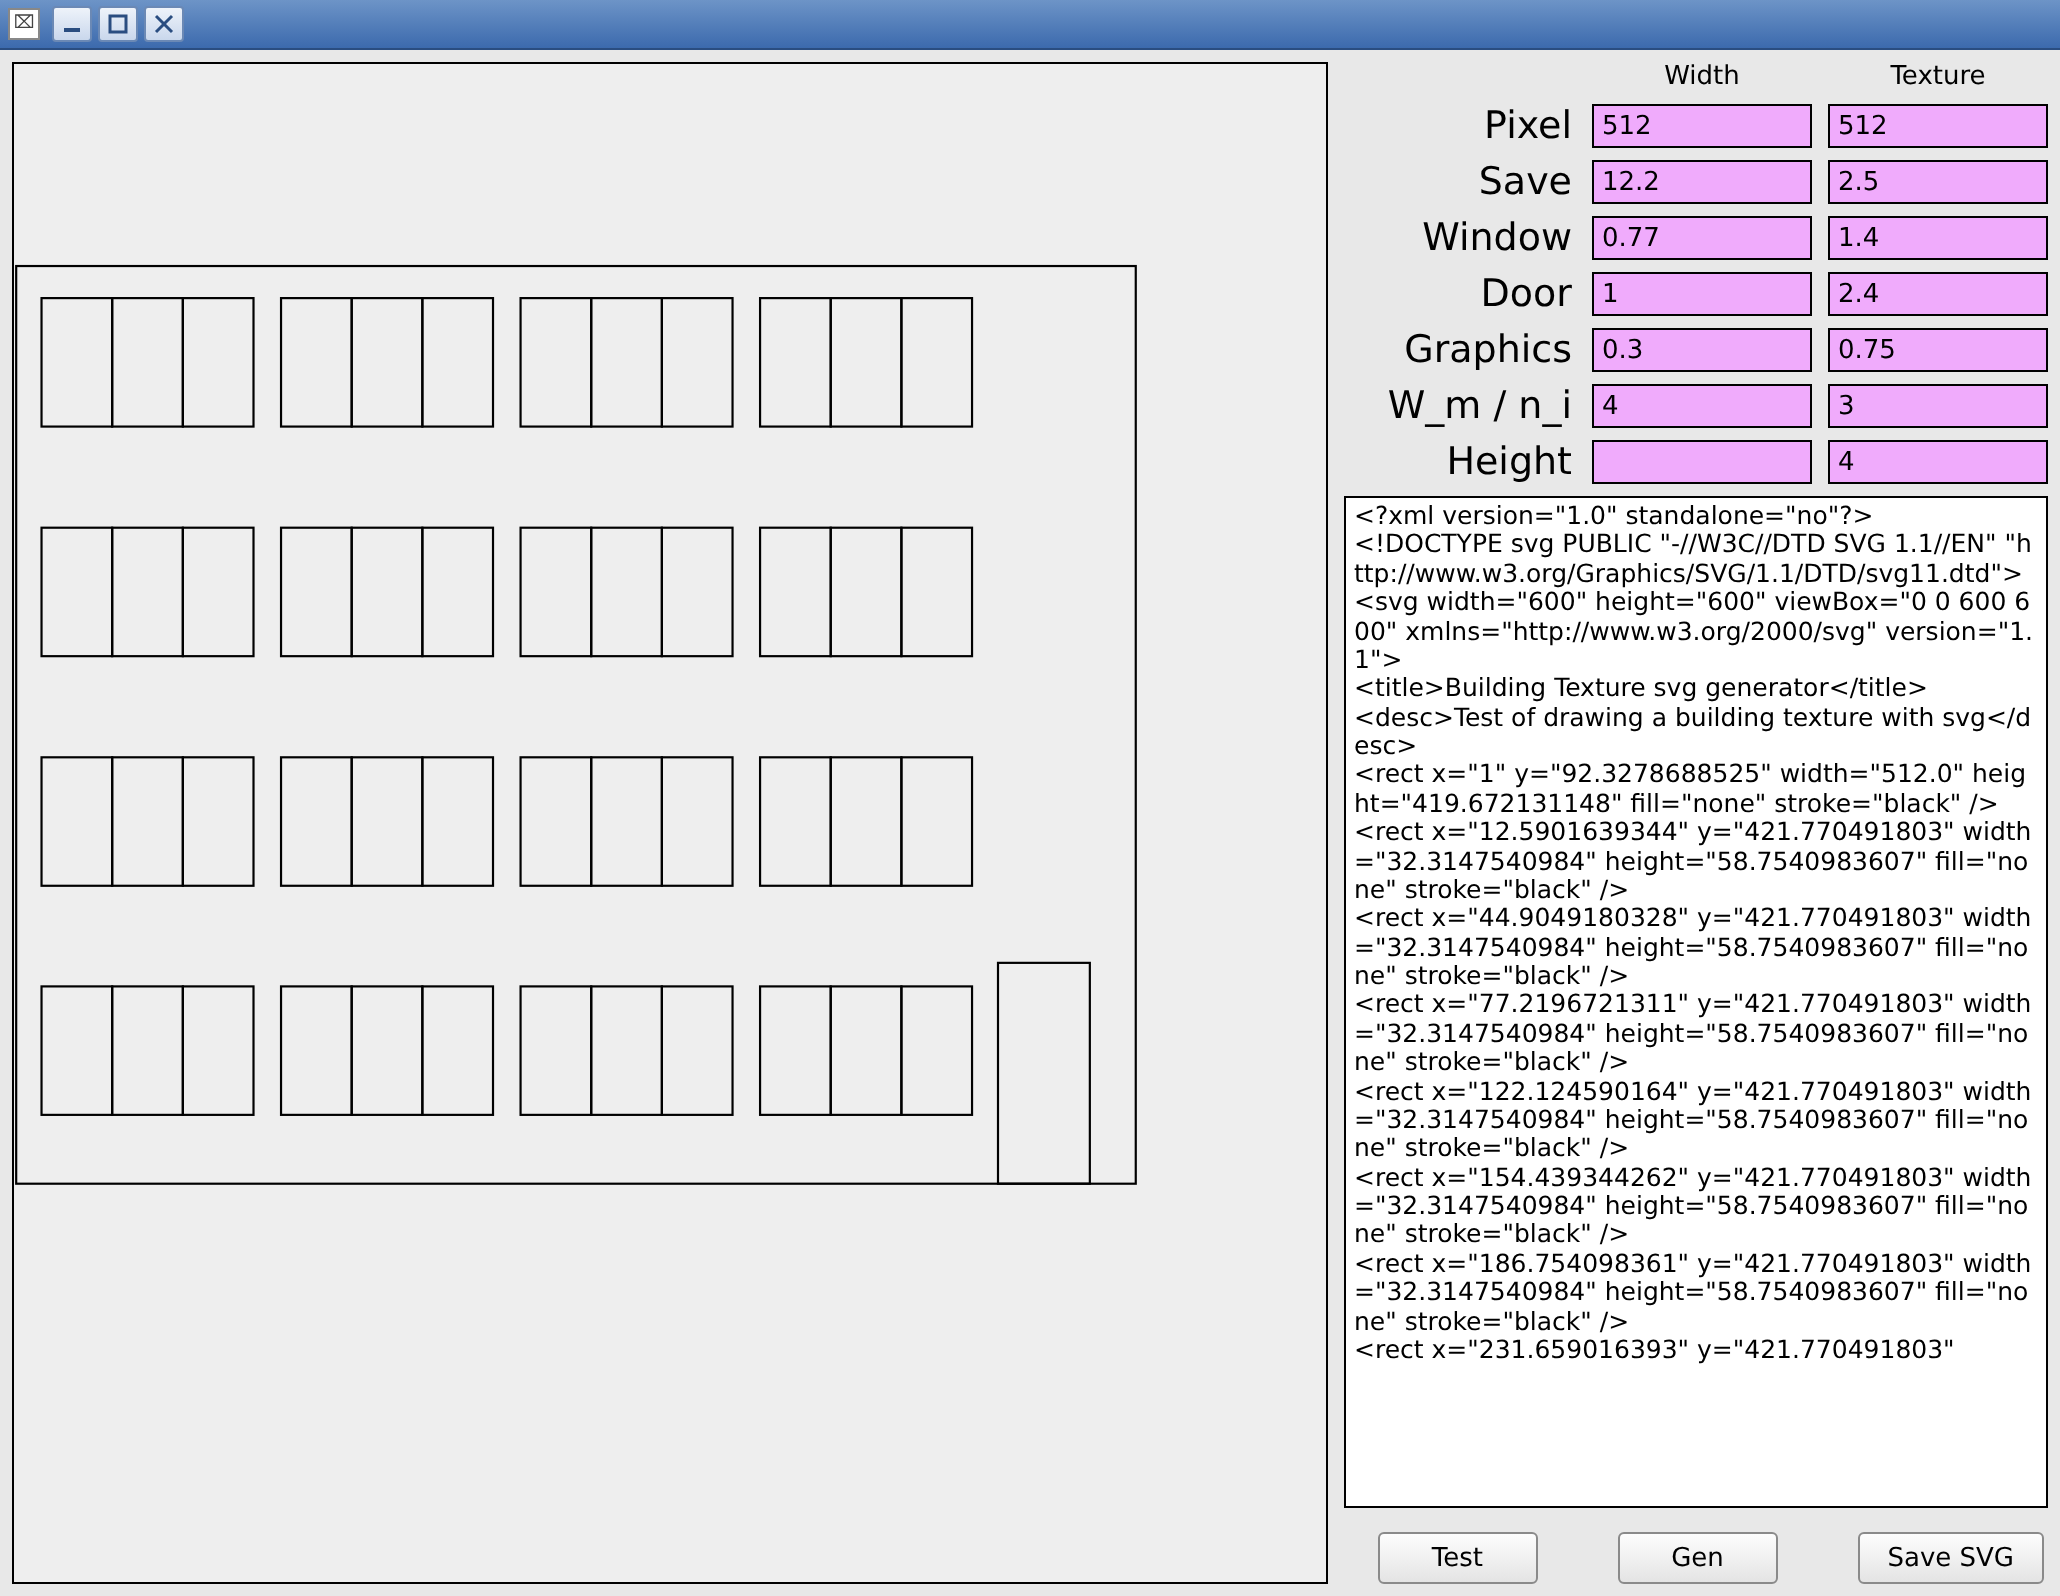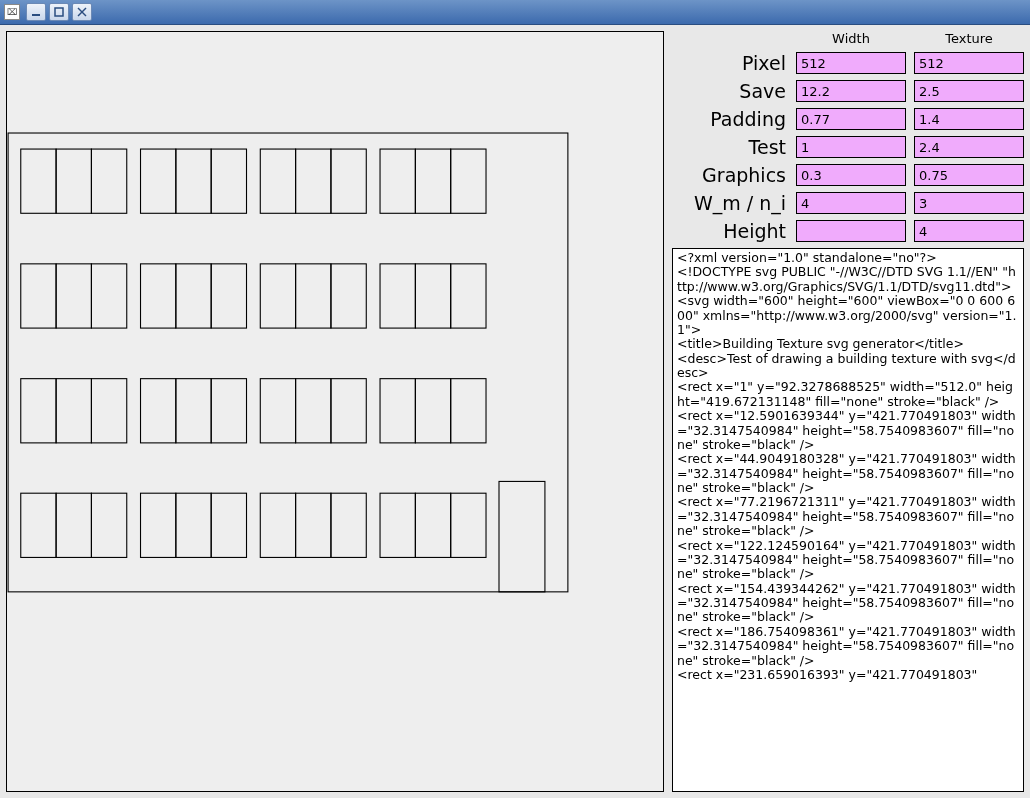--- a/index.html
+++ b/index.html
@@ -205,25 +205,25 @@
       <div class="hdr">Texture</div>
 
       <div class="lbl">Pixel</div>
       <input value="512" style="">
       <input value="512" style="">
 
       <div class="lbl">Save</div>
       <input value="12.2" style="">
       <input value="2.5" style="">
 
-      <div class="lbl">Padding</div>
+      <div class="lbl">Window</div>
       <input value="0.77" style="">
       <input value="1.4" style="">
 
-      <div class="lbl">Test</div>
+      <div class="lbl">Door</div>
       <input value="1" style="">
       <input value="2.4" style="">
 
       <div class="lbl">Graphics</div>
       <input value="0.3" style="">
       <input value="0.75" style="">
 
       <div class="lbl">W_m / n_i</div>
       <input value="4" style="">
       <input value="3" style="">
@@ -240,14 +240,19 @@
 &lt;desc&gt;Test of drawing a building texture with svg&lt;/desc&gt;
 &lt;rect x="1" y="92.3278688525" width="512.0" height="419.672131148" fill="none" stroke="black" /&gt;
 &lt;rect x="12.5901639344" y="421.770491803" width="32.3147540984" height="58.7540983607" fill="none" stroke="black" /&gt;
 &lt;rect x="44.9049180328" y="421.770491803" width="32.3147540984" height="58.7540983607" fill="none" stroke="black" /&gt;
 &lt;rect x="77.2196721311" y="421.770491803" width="32.3147540984" height="58.7540983607" fill="none" stroke="black" /&gt;
 &lt;rect x="122.124590164" y="421.770491803" width="32.3147540984" height="58.7540983607" fill="none" stroke="black" /&gt;
 &lt;rect x="154.439344262" y="421.770491803" width="32.3147540984" height="58.7540983607" fill="none" stroke="black" /&gt;
 &lt;rect x="186.754098361" y="421.770491803" width="32.3147540984" height="58.7540983607" fill="none" stroke="black" /&gt;
 &lt;rect x="231.659016393" y="421.770491803"</textarea>
 
+    <div class="btn-row">
+      <div class="btn">Test</div>
+      <div class="btn">Gen</div>
+      <div class="btn">Save SVG</div>
+    </div>
   </div>
 </div>
 
 </body></html>

